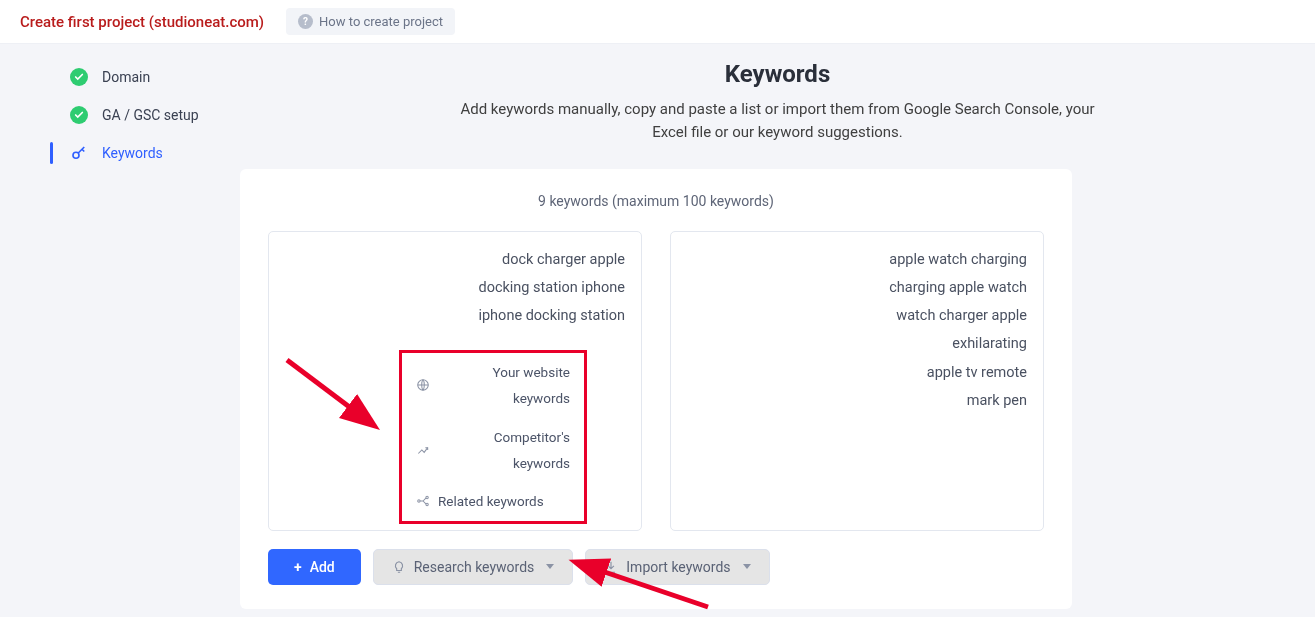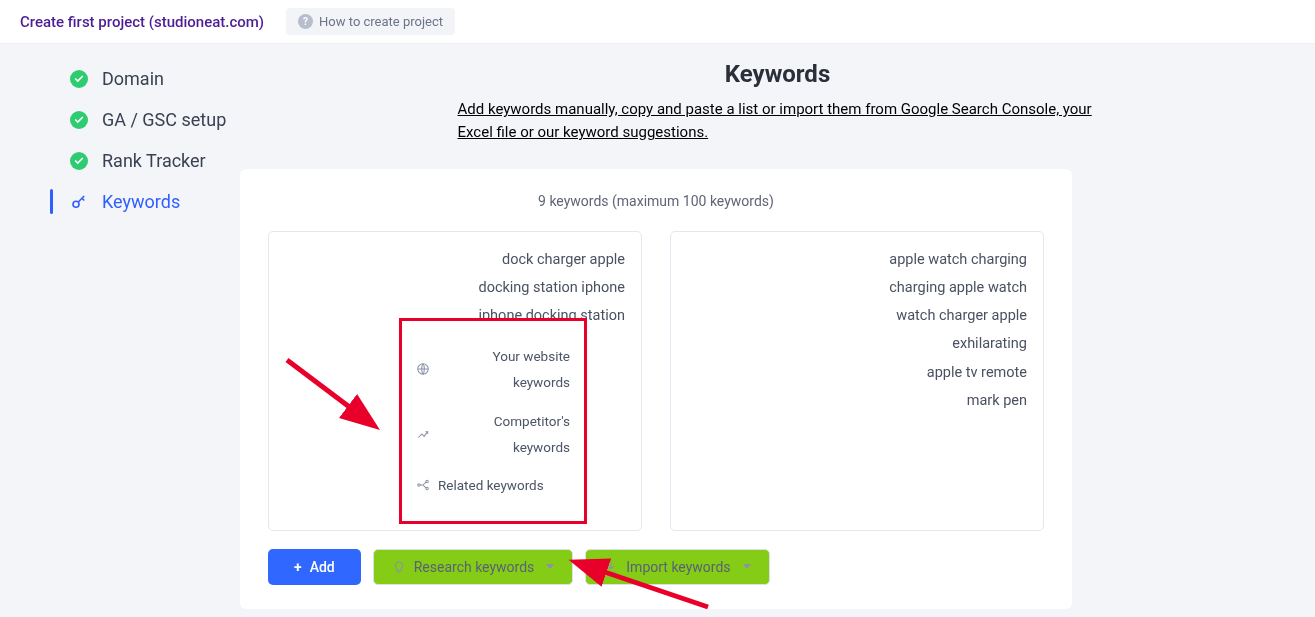--- a/index.html
+++ b/index.html
@@ -1,49 +1,49 @@
 <!DOCTYPE html>
 <html><head>
 <meta charset="utf-8">
 <style>
   * { box-sizing: border-box; margin: 0; padding: 0; font-family: -apple-system, BlinkMacSystemFont, "Segoe UI", Roboto, "Helvetica Neue", Arial, sans-serif; }
   body { background: #f4f5f9; color: #303948; width: 1315px; height: 617px; overflow: hidden; }
 
   .topbar { background: #fff; height: 44px; display: flex; align-items: center; padding: 0 20px; border-bottom: 1px solid #eef0f5; }
-  .topbar-title { font-size: 15px; color: #4c1d95; font-weight: 500; }
+  .topbar-title { font-size: 15px; color: #b91c1c; font-weight: 500; }
   .howto { margin-left: 22px; background: #f2f4f8; border-radius: 4px; padding: 6px 12px; display: flex; align-items: center; gap: 6px; font-size: 13px; color: #6b7488; cursor: pointer; }
   .howto .q { width: 15px; height: 15px; border-radius: 50%; background: #b6bdcb; color: #fff; font-size: 10px; display:flex;align-items:center;justify-content:center; font-weight:700;}
 
   .layout { display: flex; }
   .sidebar { width: 240px; padding-top: 14px; }
-  .step { display: flex; align-items: center; gap: 14px; padding: 10px 0 10px 70px; font-size: 18px; color: #3a4152; cursor: pointer; }
+  .step { display: flex; align-items: center; gap: 14px; padding: 10px 0 10px 70px; font-size: 14px; color: #3a4152; cursor: pointer; }
   .step .check { width: 18px; height: 18px; border-radius: 50%; background: #2ecc71; display:flex;align-items:center;justify-content:center; }
   .step .check svg { width: 10px; height: 10px; }
   .step.active { color: #2f5fff; position: relative; }
   .step.active::before { content: ""; position: absolute; left: 50px; top: 8px; bottom: 8px; width: 3px; background: #2f5fff; border-radius: 2px; }
   .key-icon { width: 18px; height: 18px; display:flex;align-items:center;justify-content:center; }
 
   .main { flex: 1; padding: 10px 0 30px 0; }
   .h1 { text-align: center; font-size: 24px; font-weight: 700; color: #2a2f3a; margin-top: 6px;}
-  .subtitle { text-align: left; color: #000000; font-size: 15px; margin: 10px auto 0; max-width: 640px; line-height: 1.55; text-decoration: underline; }
+  .subtitle { text-align: center; color: #404040; font-size: 15px; margin: 10px auto 0; max-width: 640px; line-height: 1.55; }
 
   .card { background: #fff; border-radius: 6px; margin: 24px 0 0 0; width: 832px; padding: 24px 28px 24px 28px; }
   .counter { color: #5e6577; font-size: 14px; margin-bottom: 22px; text-align: center; }
 
   .cols { display:flex; gap: 28px; text-align: right; }
   .kwbox { flex:1; border: 1px solid #e3e7ef; border-radius: 5px; height: 300px; padding: 14px 16px; font-size: 14.5px; color: #4a5161; line-height: 1.95; position: relative; }
 
   .btnrow { display: flex; gap: 12px; margin-top: 18px; }
   .btn { border-radius: 5px; padding: 9px 18px; font-size: 14px; display:flex; align-items:center; gap:8px; cursor:pointer; border: none; }
   .btn-primary { background: #3067ff; color: #fff; font-weight: 500; padding: 9px 26px;}
-  .btn-outline { background: #84cc16; border: 1px solid #dbe0eb; color: #5a6275; text-align: right; }
+  .btn-outline { background: #e5e5e5; border: 1px solid #dbe0eb; color: #5a6275; text-align: right; }
   .caret { width: 0; height: 0; border-left: 4px solid transparent; border-right: 4px solid transparent; border-top: 5px solid #8b93a5; margin-left: 4px;}
 
   
-  .dropdown { position: absolute; left: 130px; bottom: 6px; background: #fff; border: 3px solid #e9002a; padding: 16px 6px; width: 188px; }
+  .dropdown { position: absolute; left: 130px; bottom: 6px; background: #fff; border: 3px solid #e9002a; padding: 0 6px; width: 188px; }
   .dd-item { display:flex; align-items:center; gap:8px; padding: 6px 8px; font-size: 13.5px; color: #4c5468; cursor:pointer; }
   .dd-item svg { width: 14px; height: 14px; flex-shrink:0; }
 
   
   .anno { position: absolute; pointer-events: none; }
 </style>
 </head>
 <body>
 
 <div class="topbar">
@@ -64,28 +64,20 @@
         </span>
       <span>Domain</span>
     </div>
     <div class="step">
       <span class="check">
           <svg viewBox="0 0 12 12">
             <path d="M2 6l2.5 2.5L10 3" stroke="#fff" stroke-width="2" fill="none" stroke-linecap="round"></path>
           </svg>
         </span>
       <span>GA / GSC setup</span>
-    </div>
-    <div class="step">
-      <span class="check">
-          <svg viewBox="0 0 12 12">
-            <path d="M2 6l2.5 2.5L10 3" stroke="#fff" stroke-width="2" fill="none" stroke-linecap="round"></path>
-          </svg>
-        </span>
-      <span>Rank Tracker</span>
     </div>
     <div class="step active">
       <span class="key-icon">
         <svg viewBox="0 0 24 24" fill="none" stroke="#2f5fff" stroke-width="2.2">
             <circle cx="8" cy="15" r="4"></circle>
             <path d="M11 12l8-8M16 7l3 3"></path>
           </svg>
       </span>
       <span>Keywords</span>
     </div>

